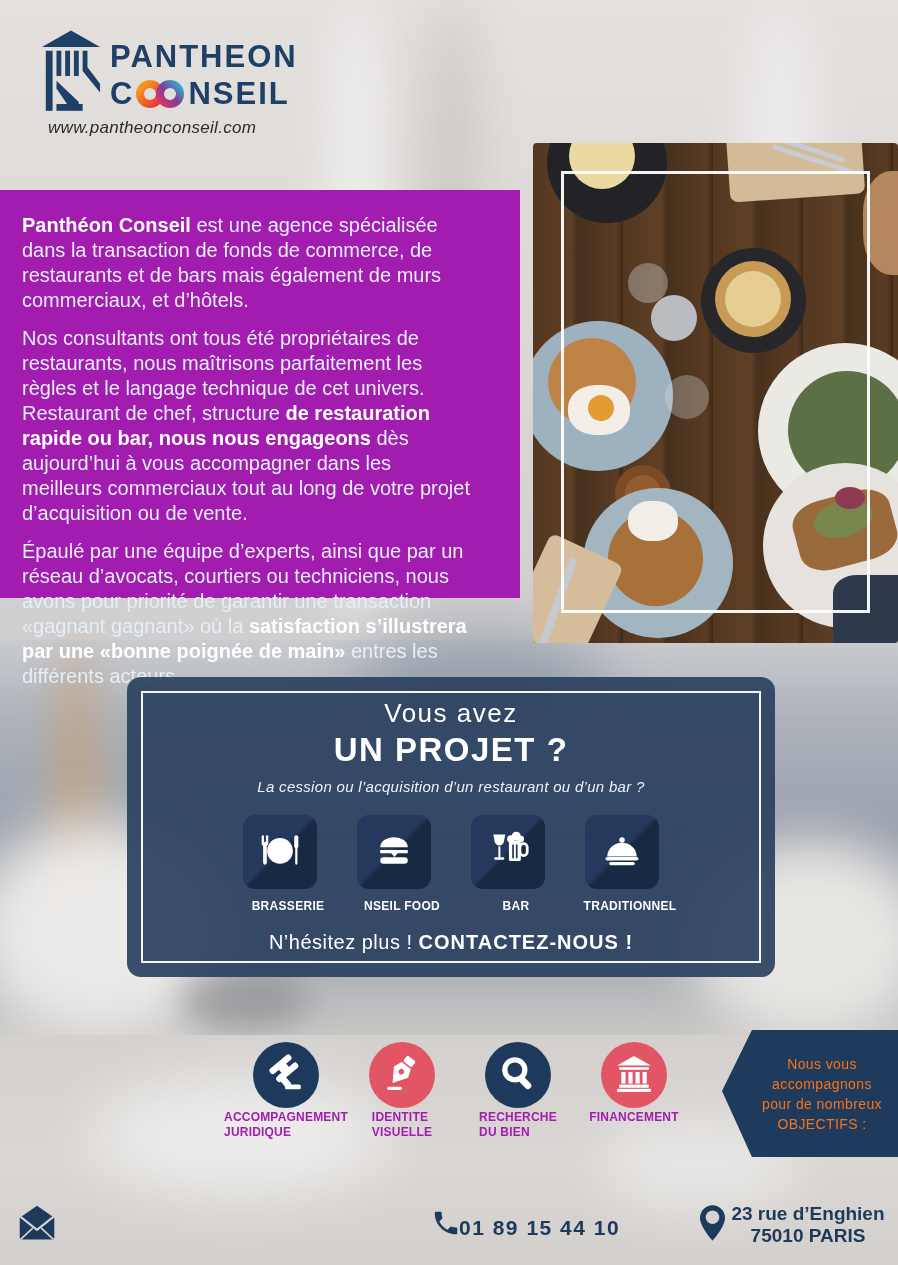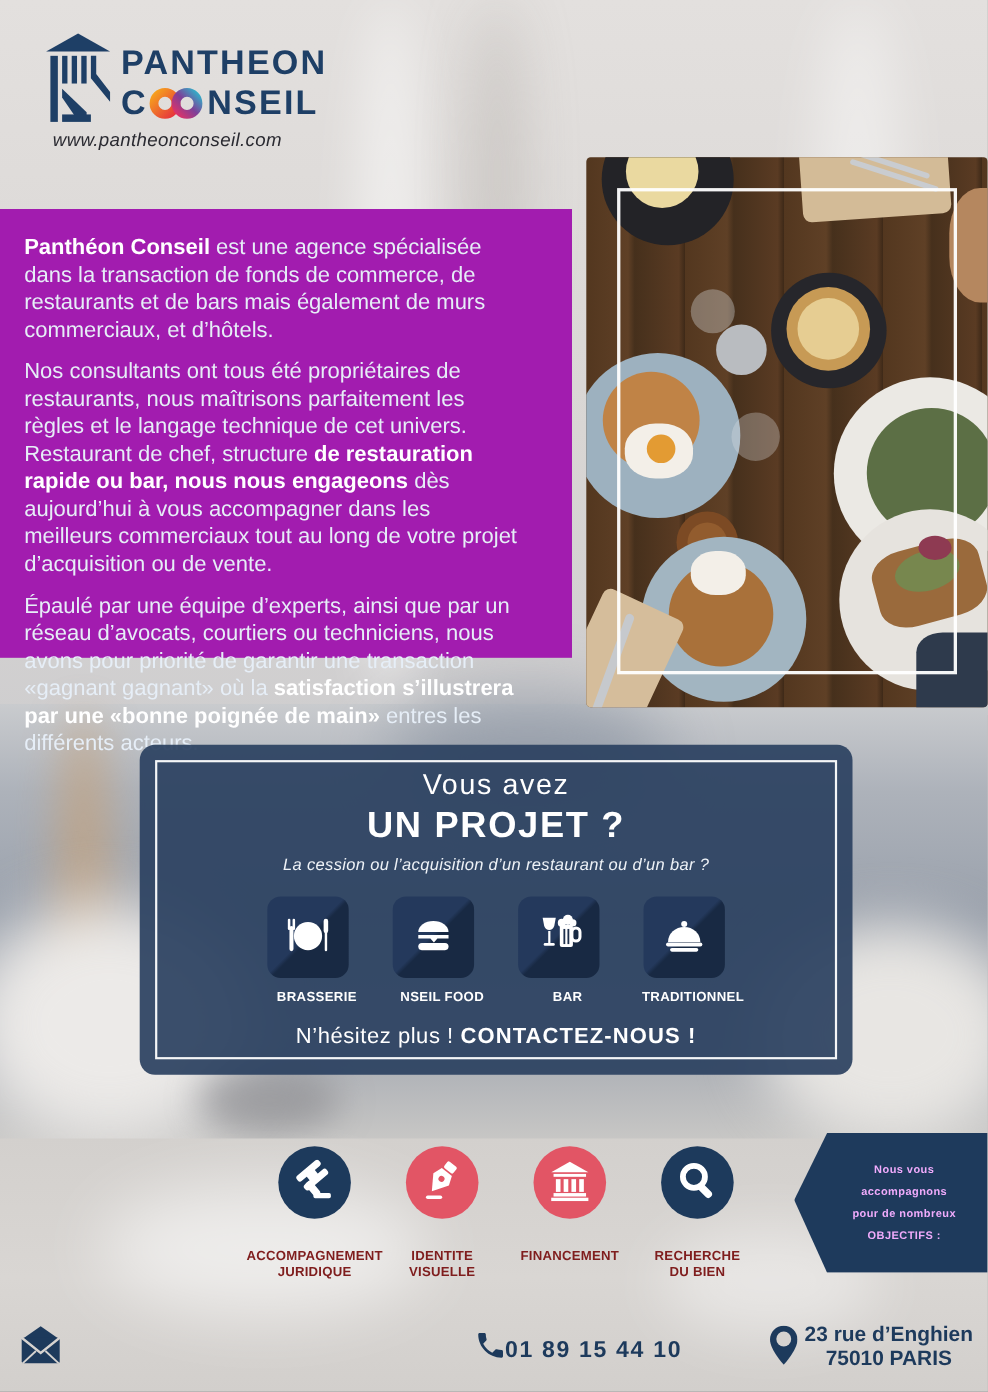--- a/index.html
+++ b/index.html
@@ -51,26 +51,26 @@
   .cat-label{margin-top:10px;font-size:12px;font-weight:bold;letter-spacing:.3px;white-space:nowrap;margin-left:16px;}
   .cta{margin-top:18px;font-size:20px;letter-spacing:.5px;}
   .cta .strong{font-weight:bold;letter-spacing:1px;}
 
   
   .objectives{left:228px;top:1042px;display:flex;width:464px;}
   .obj{width:116px;display:flex;flex-direction:column;align-items:center;}
   .circle{width:66px;height:66px;border-radius:50%;display:flex;align-items:center;justify-content:center;}
   .circle.navy{background:#1d3a5c;}
   .circle.red{background:#e25565;}
-  .obj-label{margin-top:26px;font-size:12px;font-weight:bold;color:#7f1d1d;text-align:center;line-height:15px;letter-spacing:.2px;}
-
-  .ribbon{left:722px;top:1030px;width:176px;height:127px;background:#1e3a5c;color:#f0abfc;
+  .obj-label{margin-top:2px;font-size:12px;font-weight:bold;color:#a21caf;line-height:15px;letter-spacing:.2px;}
+
+  .ribbon{left:722px;top:1030px;width:176px;height:127px;background:#1e3a5c;color:#f97316;
     clip-path:polygon(0 48%,17% 0,100% 0,100% 100%,17% 100%);
     display:flex;flex-direction:column;justify-content:center;text-align:center;
-    box-sizing:border-box;padding-left:24px;font-size:10px;line-height:20px;letter-spacing:.4px;font-weight:bold;}
+    box-sizing:border-box;padding-left:24px;font-size:14px;line-height:20px;letter-spacing:.4px;}
 
   
   .f-text{color:#1d3a5c;font-weight:bold;}
   .footer-email{left:64px;top:1216px;font-size:20px;letter-spacing:.4px;}
   .footer-phone{left:459px;top:1216px;font-size:21px;letter-spacing:1.5px;}
   .footer-address{left:726px;top:1203px;width:164px;text-align:center;font-size:19px;line-height:22px;}
 </style>
 </head>
 <body>
 
@@ -288,54 +288,54 @@
           </svg>
         </span>
       </div>
       <div class="obj-label">
         <div>IDENTITE</div>
         <div>VISUELLE</div>
       </div>
     </div>
 
     <div class="obj">
+      <div class="circle navy">
+        <span>
+          <svg width="38" height="38" viewBox="0 0 36 36">
+            <circle cx="15" cy="15" r="9.5" fill="none" stroke="#fff" stroke-width="5"></circle>
+            <rect x="22" y="20" width="14" height="6.5" rx="3.2" fill="#fff" transform="rotate(45 22 20)"></rect>
+          </svg>
+        </span>
+      </div>
+      <div class="obj-label">
+        <div>RECHERCHE</div>
+        <div>DU BIEN</div>
+      </div>
+    </div>
+
+    <div class="obj">
       <div class="circle red">
         <span>
           <svg width="38" height="38" viewBox="0 0 36 36" fill="#fff">
             <polygon points="18,2 34,11 2,11"></polygon>
             <rect x="4" y="12.5" width="28" height="2.5"></rect>
             <rect x="6" y="17" width="4" height="11"></rect>
             <rect x="12.7" y="17" width="4" height="11"></rect>
             <rect x="19.4" y="17" width="4" height="11"></rect>
             <rect x="26.1" y="17" width="4" height="11"></rect>
             <rect x="4" y="29" width="28" height="3"></rect>
             <rect x="2" y="33" width="32" height="3"></rect>
           </svg>
         </span>
       </div>
       <div class="obj-label">
         <div>FINANCEMENT</div>
         <div></div>
       </div>
     </div>
-
-    <div class="obj">
-      <div class="circle navy">
-        <span>
-          <svg width="38" height="38" viewBox="0 0 36 36">
-            <circle cx="15" cy="15" r="9.5" fill="none" stroke="#fff" stroke-width="5"></circle>
-            <rect x="22" y="20" width="14" height="6.5" rx="3.2" fill="#fff" transform="rotate(45 22 20)"></rect>
-          </svg>
-        </span>
-      </div>
-      <div class="obj-label">
-        <div>RECHERCHE</div>
-        <div>DU BIEN</div>
-      </div>
-    </div>
   </div>
 
   <div class="abs ribbon">
     <div>Nous vous</div>
     <div>accompagnons</div>
     <div>pour de nombreux</div>
     <div>OBJECTIFS :</div>
   </div>
 
   <span class="abs" style="left:18px;top:1201px;">

